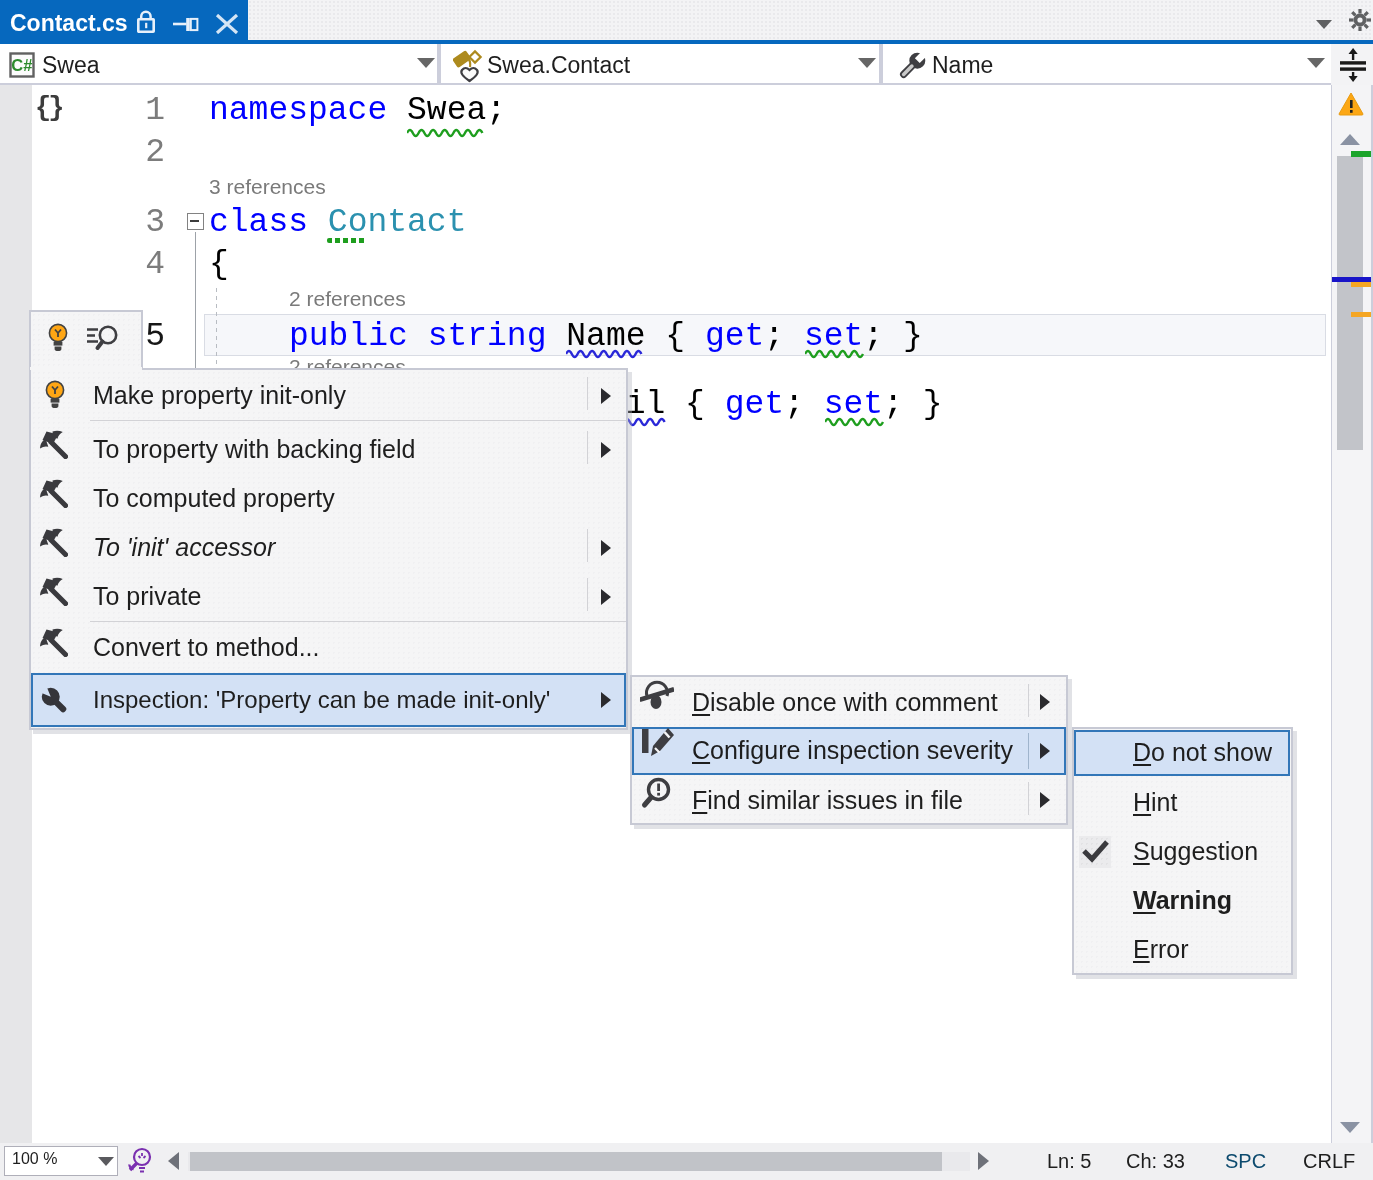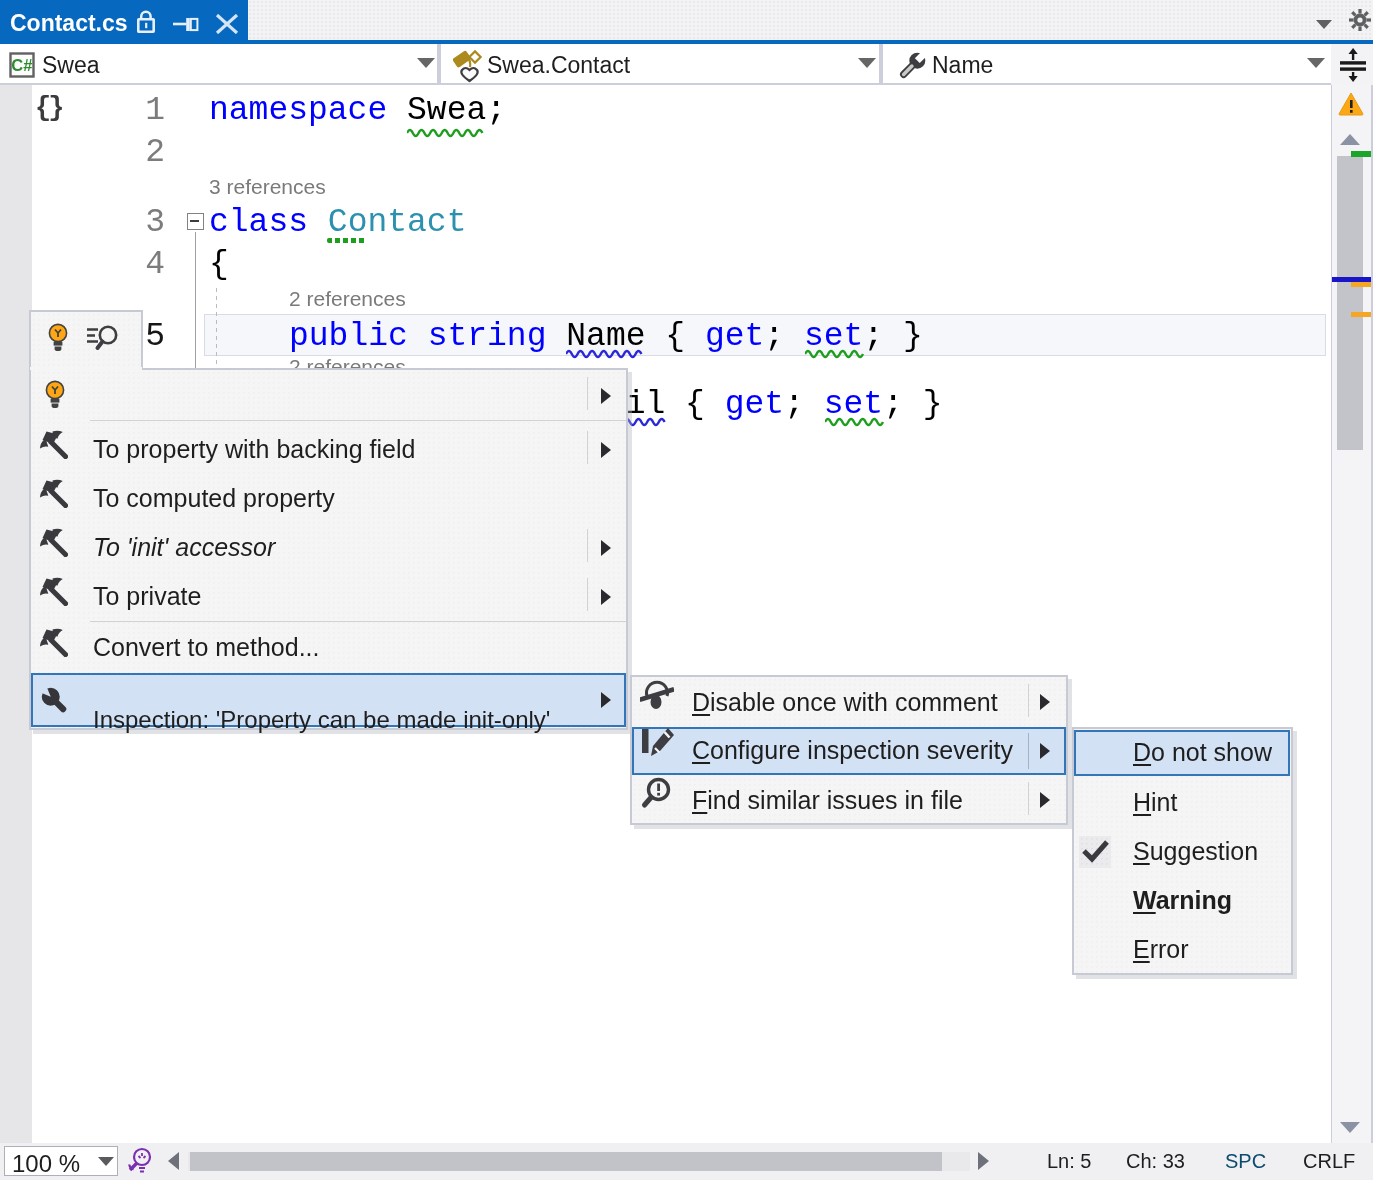--- a/index.html
+++ b/index.html
@@ -190,26 +190,27 @@
   <svg class="abs" style="left:825px;top:416px;" width="62" height="12" viewBox="0 0 62 12">
       <path d="M0 6 Q2.9 0 5.8 6 T11.6 6 T17.4 6 T23.2 6 T29.0 6 T34.8 6 T40.6 6 T46.4 6 T52.2 6 T58.0 6" fill="none" stroke="#1E9E1E" stroke-width="2.4"></path>
     </svg>
   <div class="abs" style="left:327px;top:238px;width:39px;height:5px;background:repeating-linear-gradient(to right,#1E9E1E 0 5px,transparent 5px 8px);border-radius:2px;"></div>
 
   <div class="abs" style="left:29px;top:310px;width:114px;height:58px;background:#F5F5F6;background-image:radial-gradient(#F0F0F2 1px,transparent 1px);background-size:5px 5px;border:2px solid #C7C9D4;border-bottom:none;box-sizing:border-box;"></div>
 
   <div class="abs menu" style="left:29px;top:368px;width:599px;height:362px;box-sizing:border-box;"></div>
   <div class="abs" style="left:30px;top:367px;width:112px;height:3px;background:#F5F5F6;"></div>
   <div class="abs hl" style="left:31px;top:673px;width:595px;height:54px;box-sizing:border-box;"></div>
+  <div class="abs mitem" style="left:93px;top:371px;line-height:49px;">Make property init-only</div>
   <div class="abs mitem" style="left:93px;top:425px;line-height:49px;">To property with backing field</div>
   <div class="abs mitem" style="left:93px;top:474px;line-height:49px;">To computed property</div>
   <div class="abs mitem" style="left:93px;top:523px;line-height:49px;font-style:italic;">To 'init' accessor</div>
   <div class="abs mitem" style="left:93px;top:572px;line-height:49px;">To private</div>
   <div class="abs mitem" style="left:93px;top:623px;line-height:49px;">Convert to method...</div>
-  <div class="abs mitem" style="left:93px;top:674px;line-height:52px;font-size:24px;margin-top:20px;">Inspection: 'Property can be made init-only'</div>
+  <div class="abs mitem" style="left:93px;top:674px;line-height:52px;font-size:24px;">Inspection: 'Property can be made init-only'</div>
   <div class="abs msep" style="left:90px;top:420px;width:536px;"></div>
   <div class="abs msep" style="left:90px;top:621px;width:536px;"></div>
   <div class="abs mvline" style="left:587px;top:377px;height:33px;"></div>
   <div class="abs mvline" style="left:587px;top:431px;height:33px;"></div>
   <div class="abs mvline" style="left:587px;top:529px;height:33px;"></div>
   <div class="abs mvline" style="left:587px;top:578px;height:33px;"></div>
   <div class="abs marrow" style="left:601px;top:388px;"></div>
   <div class="abs marrow" style="left:601px;top:442px;"></div>
   <div class="abs marrow" style="left:601px;top:540px;"></div>
   <div class="abs marrow" style="left:601px;top:589px;"></div>
@@ -295,21 +296,21 @@
   <svg class="abs" style="left:86px;top:324px;" width="38" height="30" viewBox="0 0 38 30">
     <g stroke="#3E3E42" stroke-width="2.6" fill="none">
       <path d="M1 5.5 h11 M1 11.5 h8 M1 17.5 h11"></path>
       <circle cx="22" cy="11" r="8.2"></circle>
       <path d="M16.5 17.5 L11.5 24" stroke-width="4" stroke-linecap="round"></path>
     </g>
   </svg>
 
   <div id="statusbar" class="abs"></div>
   <div class="abs" style="left:4px;top:1146px;width:114px;height:30px;background:#fff;border:1px solid #AFAFB9;box-sizing:border-box;"></div>
-  <div class="abs" style="left:12px;top:1150px;font-size:24px;color:#1E1E1E;">100 %</div>
+  <div class="abs" style="left:12px;top:1150px;font-size:16px;color:#1E1E1E;">100 %</div>
   <div class="abs" style="left:98px;top:1157px;width:0;height:0;border-left:8px solid transparent;border-right:8px solid transparent;border-top:9px solid #5A5A5E;"></div>
   <svg class="abs" style="left:127px;top:1147px;" width="26" height="28" viewBox="0 0 26 28">
     <g stroke="#7A30B0" fill="none" stroke-width="2.2">
       <circle cx="15" cy="10" r="8"></circle>
       <path d="M12 21 h6 M13 24.5 h4"></path>
       <path d="M15 6 v3 M11.5 9 l2 2 M18.5 9 l-2 2" stroke-width="1.8"></path>
       <path d="M3 23 L10 16" stroke-width="3.4"></path>
       <path d="M2.5 17.5 a4 4 0 0 0 4 4.5" stroke-width="2.4"></path>
     </g>
   </svg>

